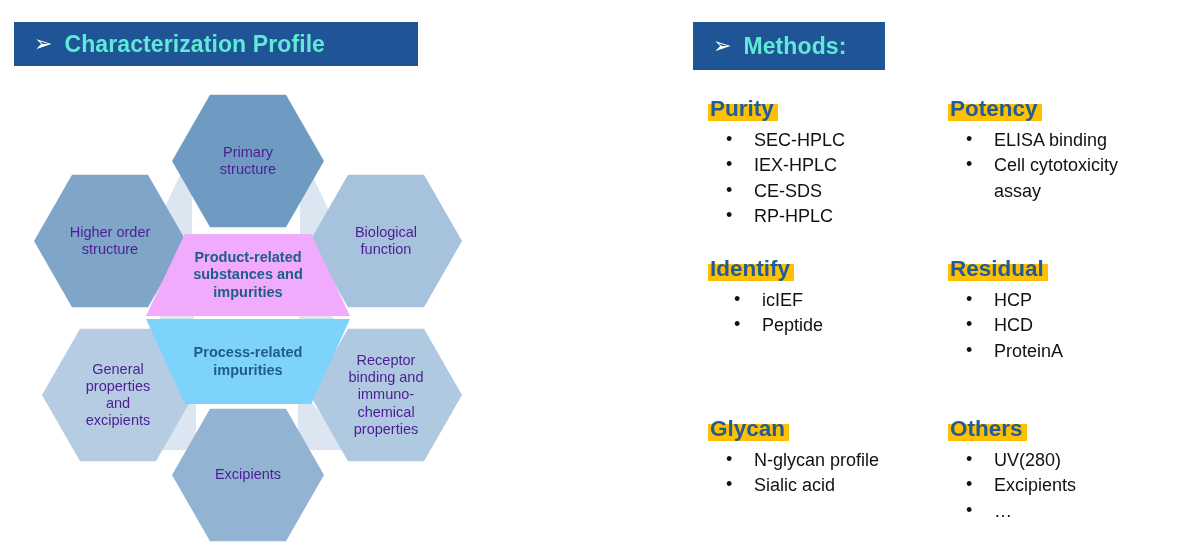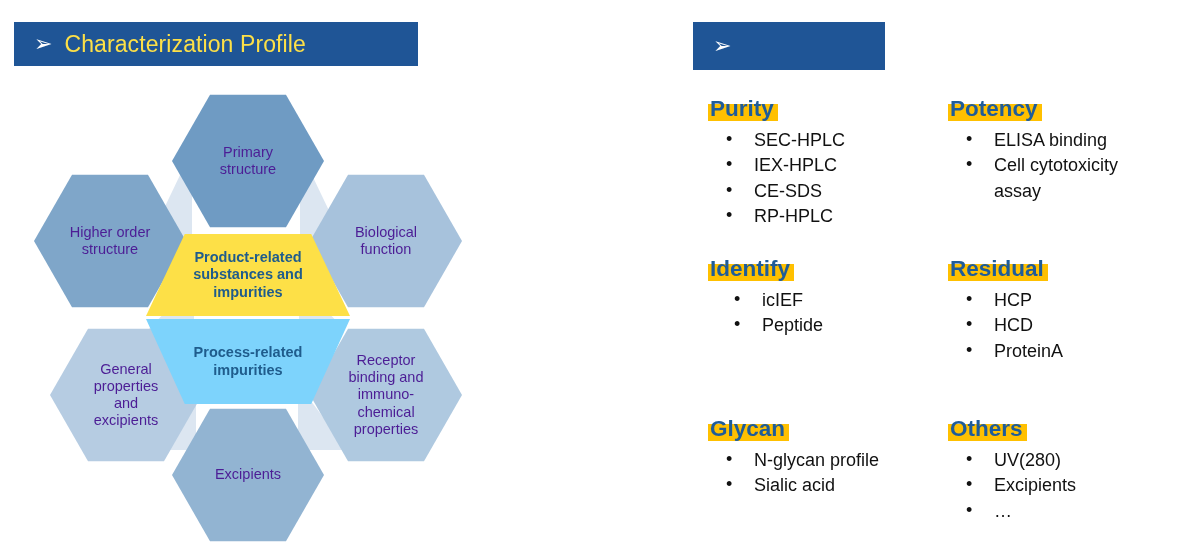--- a/index.html
+++ b/index.html
@@ -25,22 +25,22 @@
     box-sizing: border-box;
   }
   .hdr-arrow {
     color: #ffffff;
     font-size: 22px;
     line-height: 1;
     margin-right: 12px;
     flex: 0 0 auto;
   }
   .hdr-text {
-    color: #fde047;
-    font-weight: normal;
+    color: #5eead4;
+    font-weight: bold;
     font-size: 23px;
     letter-spacing: 0.1px;
     white-space: nowrap;
   }
   #hdr-profile { left: 14px; top: 22px; width: 404px; height: 44px; padding-left: 20px; }
   #hdr-methods { left: 693px; top: 22px; width: 192px; height: 48px; padding-left: 20px; }
 
   
   #hex-diagram {
     position: absolute;
@@ -149,20 +149,21 @@
 </head>
 <body>
 
 <div class="hdr-bar" id="hdr-profile">
   <span class="hdr-arrow">➢</span>
   <span class="hdr-text">Characterization Profile</span>
 </div>
 
 <div class="hdr-bar" id="hdr-methods">
   <span class="hdr-arrow">➢</span>
+  <span class="hdr-text">Methods:</span>
 </div>
 
 <div id="hex-diagram">
 
   <div class="wedge" style="left:126px; top:66px; width:44px; height:92px;
               clip-path:polygon(0% 100%, 100% 0%, 100% 100%);"></div>
   <div class="wedge" style="left:278px; top:66px; width:44px; height:92px;
               clip-path:polygon(0% 0%, 100% 100%, 0% 100%);"></div>
   <div class="wedge" style="left:126px; top:198px; width:46px; height:48px;
               clip-path:polygon(0% 100%, 100% 0%, 100% 100%, 14% 100%);"></div>
@@ -182,29 +183,29 @@
   </div>
 
   <div class="hex white-text" style="left:288px; top:242px; width:152px; height:138px; background:#AFC9E0;">
     <span class="hex-label">Receptor<br>binding and<br>immuno-<br>chemical<br>properties</span>
   </div>
 
   <div class="hex white-text" style="left:150px; top:322px; width:152px; height:138px; background:#92B4D2;">
     <span class="hex-label">Excipients</span>
   </div>
 
-  <div class="hex white-text" style="left:28px; top:242px; width:152px; height:138px; background:#B6CCE2;">
+  <div class="hex white-text" style="left:20px; top:242px; width:152px; height:138px; background:#B6CCE2;">
     <span class="hex-label">General<br>properties<br>and<br>excipients</span>
   </div>
 
   <div class="hex white-text" style="left:12px; top:88px; width:152px; height:138px; background:#7FA6C9;">
     <span class="hex-label">Higher order<br>structure</span>
   </div>
 
-  <div class="center-hex" style="left:124px; top:150px; width:204px; height:82px; background:#fde047;
+  <div class="center-hex" style="left:124px; top:150px; width:204px; height:82px; background:#f0abfc;
               clip-path:polygon(19% 0%, 81% 0%, 100% 100%, 0% 100%);">
     <span class="hex-label">Product-related<br>substances and<br>impurities</span>
   </div>
 
   <div class="center-hex" style="left:124px; top:235px; width:204px; height:85px; background:#7dd3fc;
               clip-path:polygon(0% 0%, 100% 0%, 81% 100%, 19% 100%);">
     <span class="hex-label">Process-related<br>impurities</span>
   </div>
 </div>
 

